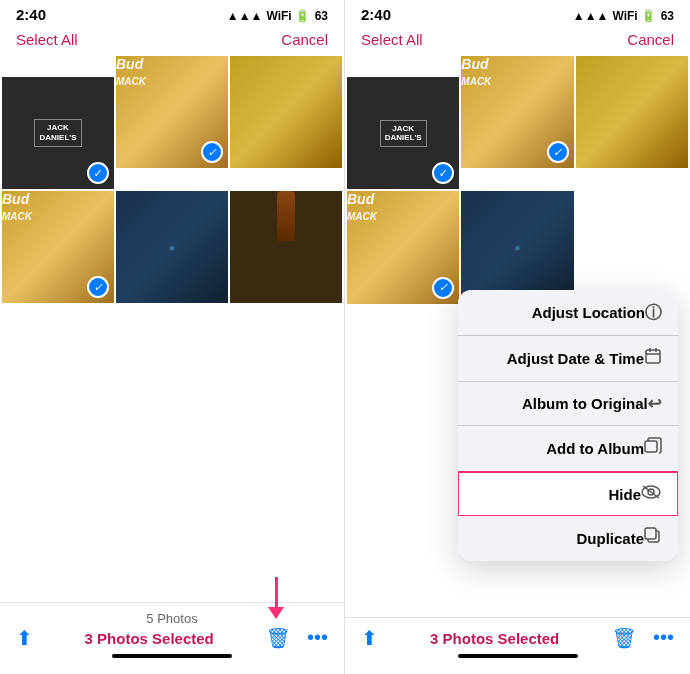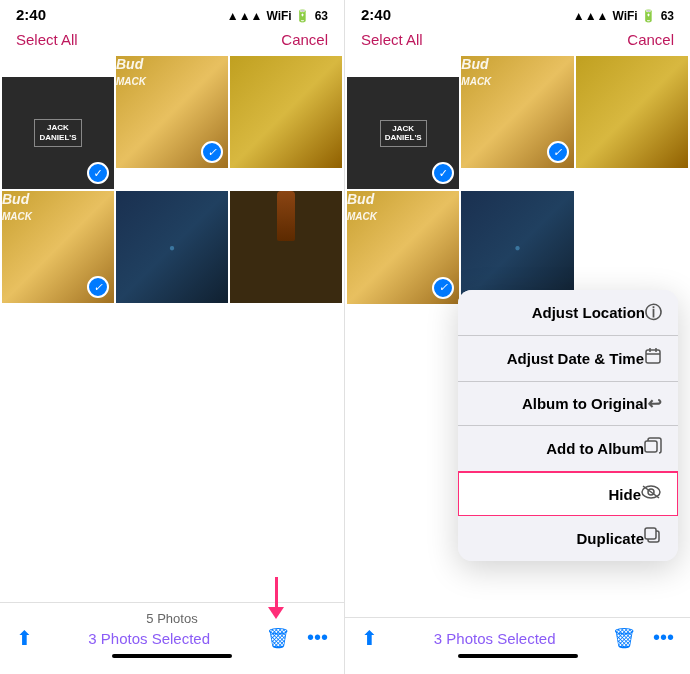--- a/index.html
+++ b/index.html
@@ -106,22 +106,22 @@
       font-size: 13px;
       color: #666;
     }
     .bottom-actions {
       display: flex;
       justify-content: space-between;
       align-items: center;
     }
     .bottom-label {
       font-size: 15px;
-      font-weight: 400;
-      color: #8b5cf6;
+      font-weight: 700;
+      color: #be185d;
     }
     .action-icon {
       font-size: 20px;
       color: #007AFF;
       cursor: pointer;
     }
 
     
     .arrow-indicator {
       position: absolute;

